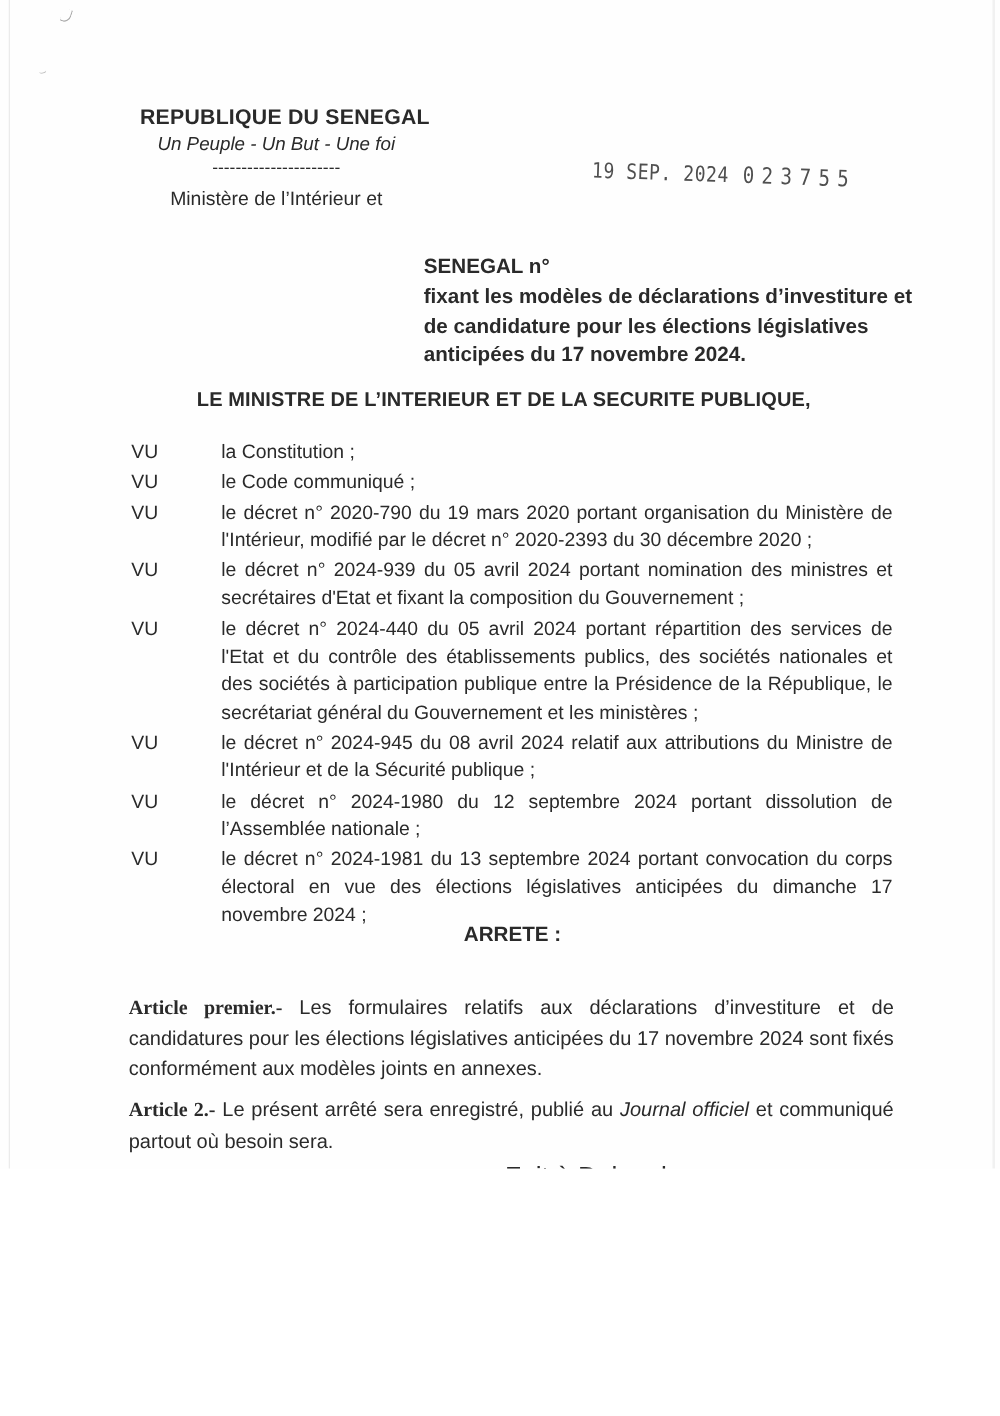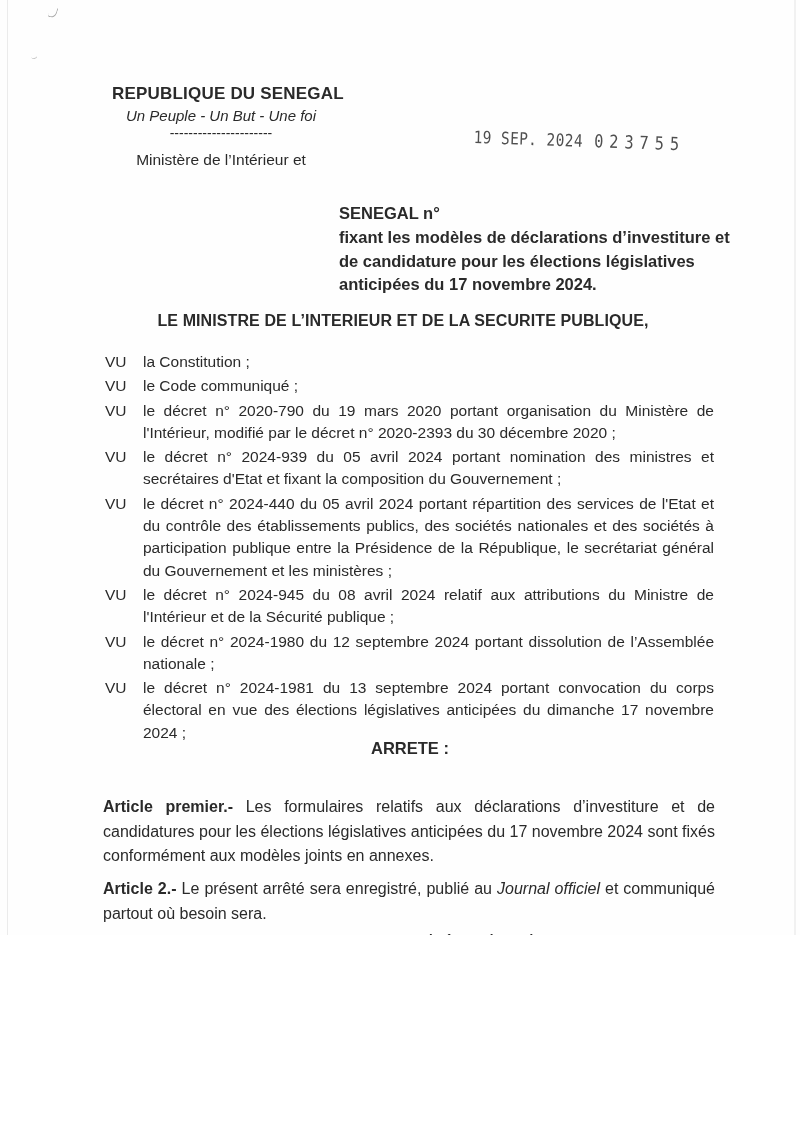--- a/index.html
+++ b/index.html
@@ -45,33 +45,33 @@
   
   .title-block { position: absolute; left: 339px; top: 202px; width: 394px;
                  font-weight: bold; font-size: 16.5px; line-height: 23.8px; }
 
   .authority { position: absolute; left: 0; top: 312px; width: 752px;
                text-align: center; font-weight: bold; font-size: 16px; letter-spacing: .1px; padding-left: 27px; }
 
   
   .visas { position: absolute; left: 105px; top: 351px; width: 609px;
            font-size: 15.5px; line-height: 22.3px; }
-  .visa-row  { display: flex; margin-bottom: 2px; }
+  .visa-row  { display: flex; margin-bottom: 2px; gap: 34px; }
   .visa-label { flex: 0 0 38px; }
   .visa-text  { flex: 1; text-align: justify; }
 
   .decision { position: absolute; left: 10px; top: 739px; width: 800px;
               text-align: center; font-weight: bold; font-size: 16.5px; }
 
   
   .article { position: absolute; left: 103px; width: 612px;
              font-size: 16px; line-height: 24.5px; text-align: justify; }
   .article-1 { top: 779px; }
   .article-2 { top: 861px; }
-  .article-lead { font-weight: bold; }
+  .article-lead { font-weight: bold; font-family: Liberation Serif, serif; }
   .italic { font-style: italic; }
 
   .signature { position: absolute; left: 404px; top: 930px; font-size: 21px; white-space: nowrap; }
 </style>
 </head>
 <body>
 
 <div class="page">
 
   <div class="edge-left"></div>

